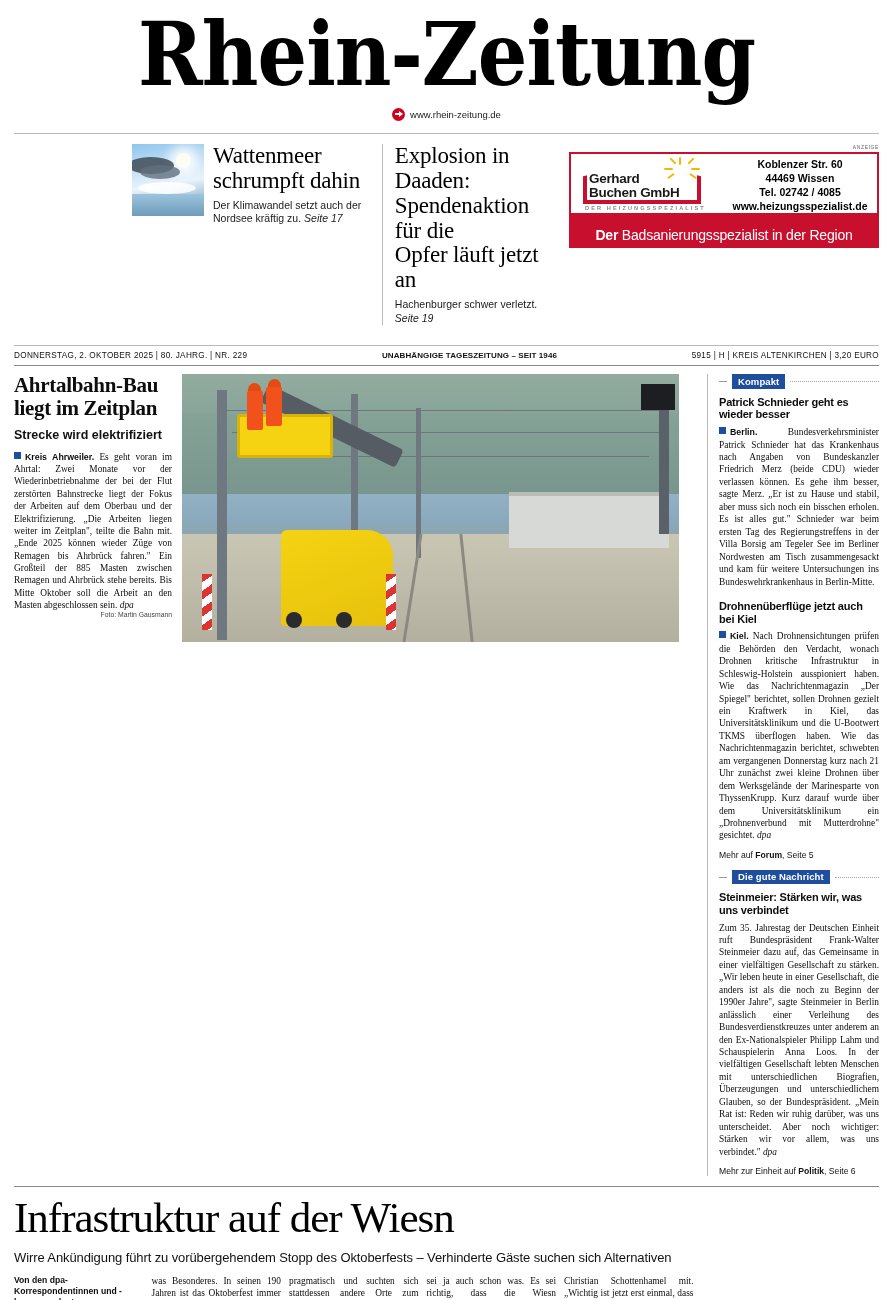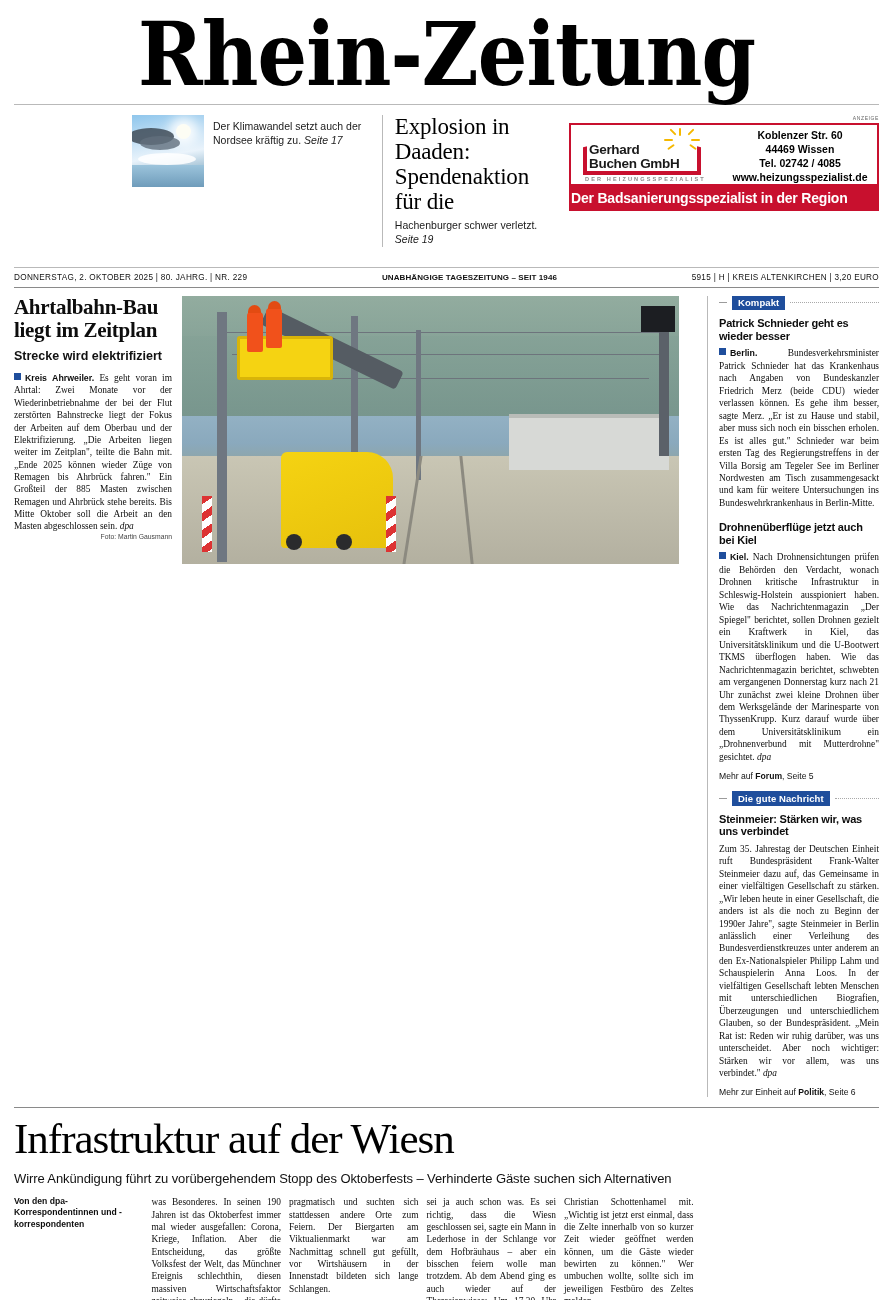--- a/index.html
+++ b/index.html
@@ -74,21 +74,21 @@
     position:absolute; left:12px; top:8px; width:118px; height:42px;
     border:4px solid #c8102e; border-top:none;
     transform:perspective(60px) rotateX(0deg);
     clip-path:polygon(0 100%,0 34%,52% 0,100% 34%,100% 100%);
   }
   .ad-sun { position:absolute; left:92px; top:3px; width:38px; height:24px; }
   .ad-sun span { position:absolute; background:#f5b800; border-radius:1px; }
   .ad-name { position:absolute; left:18px; top:18px; font-size:13.5px; font-weight:700; line-height:1.02; color:#1a1a1a; letter-spacing:-.3px; }
   .ad-spec { position:absolute; left:14px; bottom:2px; font-size:5.6px; letter-spacing:2.1px; color:#8b8b8b; font-weight:700; }
   .ad-contact { flex:1; text-align:center; padding-top:4px; font-size:10.5px; font-weight:700; line-height:1.32; color:#000; }
-  .ad-strip { background:#c8102e; color:#fff; font-size:14px; font-weight:700; padding:6px 0 3px; letter-spacing:-.2px; }
+  .ad-strip { background:#c8102e; color:#fff; text-align:center; font-size:14px; font-weight:400; padding:14px 0 3px; letter-spacing:-.2px; }
   .ad-strip b { color:#fff; }
 
   
   .dateline { display:flex; justify-content:space-between; align-items:flex-start; font-size:8.2px; letter-spacing:.3px; padding:5px 0 5px; color:#111; }
   .dateline .mid { font-weight:700; font-size:8px; letter-spacing:.1px; }
 
   
   .top-sec { display:flex; gap:0; padding-top:8px; }
   .col-ahr { width:168px; flex:0 0 168px; padding-right:10px; }
   .ahr-head { font-family:"Liberation Serif", serif; font-size:21px; line-height:1.1; font-weight:700; letter-spacing:-.3px; }
@@ -160,46 +160,55 @@
   .mtext p.first { text-indent:0; }
   .byline { font-family:"Liberation Sans", sans-serif; font-size:8.6px; font-weight:700; line-height:1.3; margin-bottom:9px; }
 </style>
 </head>
 <body>
 
 <div class="page">
 
   <div class="masthead">
     <div class="logo">Rhein-Zeitung</div>
+    <div class="logo-url">
+      <span class="url-dot"></span>
+      <span>www.rhein-zeitung.de</span>
+    </div>
   </div>
   <div class="rule-thin"></div>
 
   <div class="teaser-bar">
 
     <div class="teaser">
       <div class="tz-photo">
         <span class="sun"></span>
           <span class="cl1"></span>
           <span class="cl2"></span>
         <span class="cl3"></span>
           <span class="sea"></span>
       </div>
       <div class="teaser-txt">
+        <div class="teaser-head">
+          <span>Wattenmeer</span><br>
+          <span>schrumpft dahin</span>
+        </div>
         <div class="teaser-sub">
           <span>Der Klimawandel setzt auch der Nordsee kräftig zu.</span>
           <i>Seite 17</i>
         </div>
       </div>
     </div>
 
     <div class="teaser teaser-divider">
       <div class="teaser-txt">
         <div class="teaser-head">
           <span>Explosion in Daaden:</span><br>
           <span>Spendenaktion für die</span><br>
+          <span>Opfer läuft jetzt an</span>
         </div>
         <div class="teaser-sub">
           <span>Hachenburger schwer verletzt.</span>
           <i>Seite 19</i>
         </div>
       </div>
     </div>
 
     <div class="ad-wrap">
       <div class="ad-label">ANZEIGE</div>

